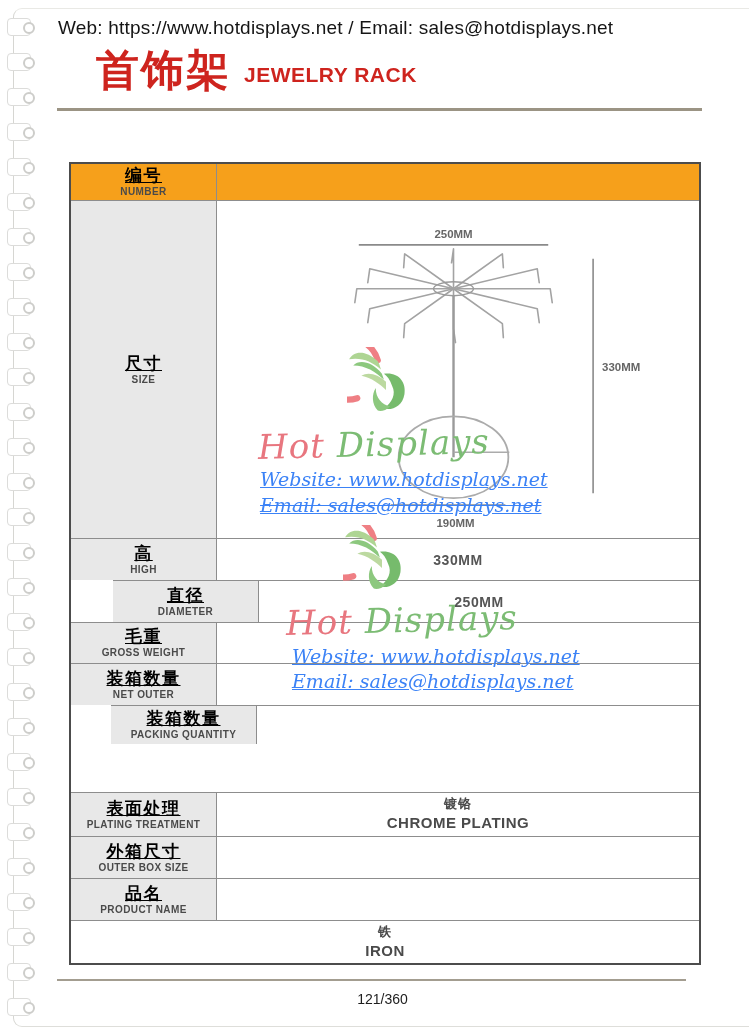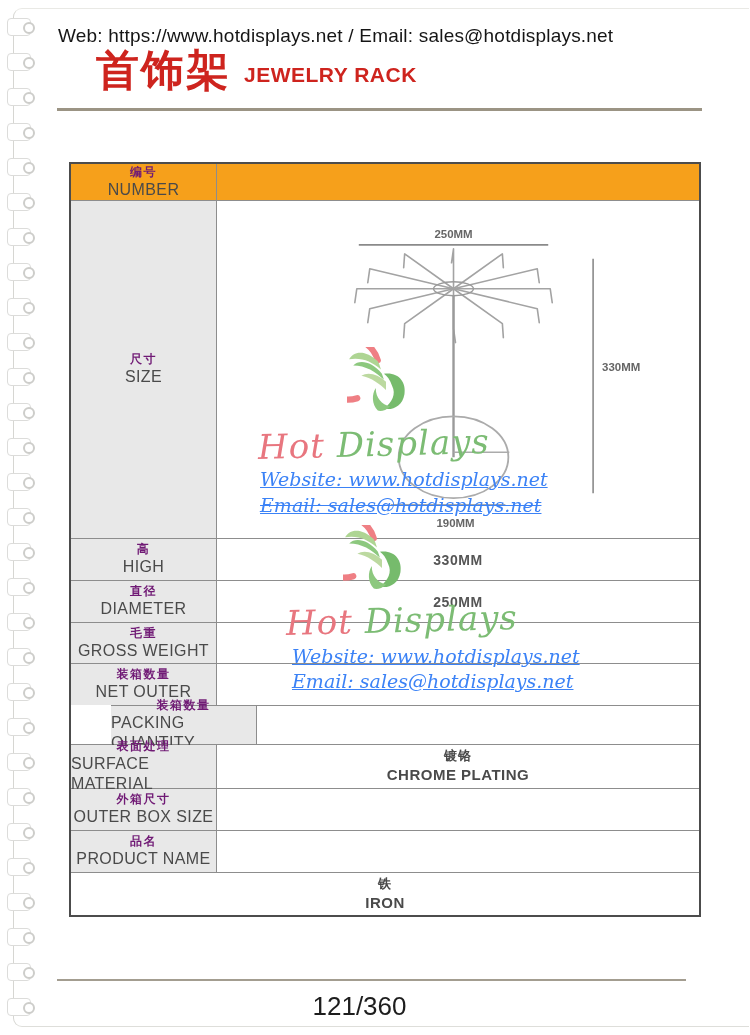--- a/index.html
+++ b/index.html
@@ -16,57 +16,57 @@
   .spiral{position:absolute;left:0;top:0;width:46px;height:1035px;}
   .hole{
     position:absolute;left:7px;width:24px;height:18px;background:#fff;
     border:1px solid #dcdcda;border-radius:4px;box-sizing:border-box;
   }
   .hole::after{
     content:'';position:absolute;right:-5px;top:3px;width:12px;height:12px;
     border:2px solid #cdcdca;border-radius:50%;background:#fff;box-sizing:border-box;
   }
   
-  .contact-line{position:absolute;left:58px;top:17px;font-size:19px;color:#151515;letter-spacing:0.2px;margin-top:8px;}
+  .contact-line{position:absolute;left:58px;top:17px;font-size:19px;color:#151515;letter-spacing:0.2px;}
   .title-row{position:absolute;left:56px;top:48px;display:flex;align-items:flex-end;gap:13px;}
   .title-zh{font-size:43px;font-weight:bold;color:#ce241e;line-height:1.05;letter-spacing:2px;margin-left:40px;}
   .title-en{font-size:21px;font-weight:bold;color:#ce241e;padding-bottom:6px;letter-spacing:0.5px;}
   .title-rule{position:absolute;left:57px;top:108px;width:645px;height:3px;background:#9b9484;}
   
   .spec-table{
     position:absolute;left:69px;top:162px;width:632px;
     border:2px solid #4c4c4c;box-sizing:border-box;background:#fff;
   }
   .t-row{display:flex;border-top:1px solid #8d8d8d;box-sizing:border-box;}
   .t-row:first-child{border-top:none;}
   .cell-label{
     width:146px;flex:0 0 146px;background:#e8e8e8;border-right:1px solid #8d8d8d;
     display:flex;flex-direction:column;justify-content:center;align-items:center;box-sizing:border-box;
   }
   .cell-value{flex:1;display:flex;flex-direction:column;justify-content:center;align-items:center;position:relative;}
-  .lab-zh{font-size:12px;font-weight:bold;color:#701a75;letter-spacing:1.5px;line-height:1.25;}
-  .lab-en{font-size:16px;font-weight:normal;color:#4a4a4a;letter-spacing:0.4px;line-height:1.25;}
+  .lab-zh{font-size:17px;font-weight:bold;color:#000000;letter-spacing:1.5px;line-height:1.25;text-decoration:underline;}
+  .lab-en{font-size:10px;font-weight:bold;color:#4a4a4a;letter-spacing:0.4px;line-height:1.25;}
   .val-one{font-size:14px;font-weight:bold;color:#555;letter-spacing:0.6px;}
   .val-zh{font-size:13px;font-weight:bold;color:#4a4a4a;letter-spacing:1px;line-height:1.3;}
   .val-en{font-size:15px;font-weight:bold;color:#4a4a4a;letter-spacing:0.5px;line-height:1.3;}
   .header-row{background:#f6a01b;}
   .header-row .cell-label{background:transparent;}
   
   .diagram-svg{position:absolute;left:0;top:0;width:100%;height:100%;}
   .dim-text{font-family:"Liberation Sans",sans-serif;font-size:11.5px;font-weight:bold;fill:#666;}
   
   .wm{position:absolute;z-index:6;pointer-events:none;}
   .wm-brand{font-family:"DejaVu Serif","Liberation Serif",serif;font-style:italic;font-size:34px;letter-spacing:1px;white-space:nowrap;transform:rotate(-1.5deg);}
   .wm-pink{color:#e8767f;}
   .wm-green{color:#7cbc74;}
   .wm-line{font-family:"DejaVu Serif","Liberation Serif",serif;font-style:italic;font-size:19px;color:#3b82f6;text-decoration:underline;white-space:nowrap;}
   .wm-strike{text-decoration:underline line-through;}
   
   .footer-rule{position:absolute;left:57px;top:979px;width:629px;height:2px;background:#a39d90;}
-  .page-number{position:absolute;left:45px;top:991px;width:629px;text-align:center;font-size:26px;color:#1d1d1d;}
+  .page-number{position:absolute;left:68px;top:991px;width:629px;text-align:center;font-size:14px;color:#1d1d1d;}
 </style>
 </head>
 <body>
 
 <div class="paper-edge"></div>
 <div class="spiral" id="spiral">
     <div class="hole" style="top: 18px;"></div>
     <div class="hole" style="top: 53px;"></div>
     <div class="hole" style="top: 88px;"></div>
     <div class="hole" style="top: 123px;"></div>
@@ -160,21 +160,21 @@
   <div class="t-row" style="height:42px;">
     <div class="cell-label">
       <span class="lab-zh">高</span>
       <span class="lab-en">HIGH</span>
     </div>
     <div class="cell-value">
       <span class="val-one">330MM</span>
     </div>
   </div>
 
-  <div class="t-row" style="height:42px;">
+  <div class="t-row" style="height:42px;margin-left:42px;">
     <div class="cell-label">
       <span class="lab-zh">直径</span>
       <span class="lab-en">DIAMETER</span>
     </div>
     <div class="cell-value">
       <span class="val-one">250MM</span>
     </div>
   </div>
 
   <div class="t-row" style="height:41px;">
@@ -200,24 +200,24 @@
   <div class="t-row" style="height:39px;margin-left:40px;">
     <div class="cell-label">
       <span class="lab-zh">装箱数量</span>
       <span class="lab-en">PACKING QUANTITY</span>
     </div>
     <div class="cell-value">
       <span class="val-one"></span>
     </div>
   </div>
 
-  <div class="t-row" style="height:44px;">
+  <div class="t-row" style="height:44px;margin-top:48px;">
     <div class="cell-label">
       <span class="lab-zh">表面处理</span>
-      <span class="lab-en">SURFACE MATERIAL</span>
+      <span class="lab-en">PLATING TREATMENT</span>
     </div>
     <div class="cell-value">
       <span class="val-zh">镀铬</span>
       <span class="val-en">CHROME PLATING</span>
     </div>
   </div>
 
   <div class="t-row" style="height:42px;">
     <div class="cell-label">
       <span class="lab-zh">外箱尺寸</span>

